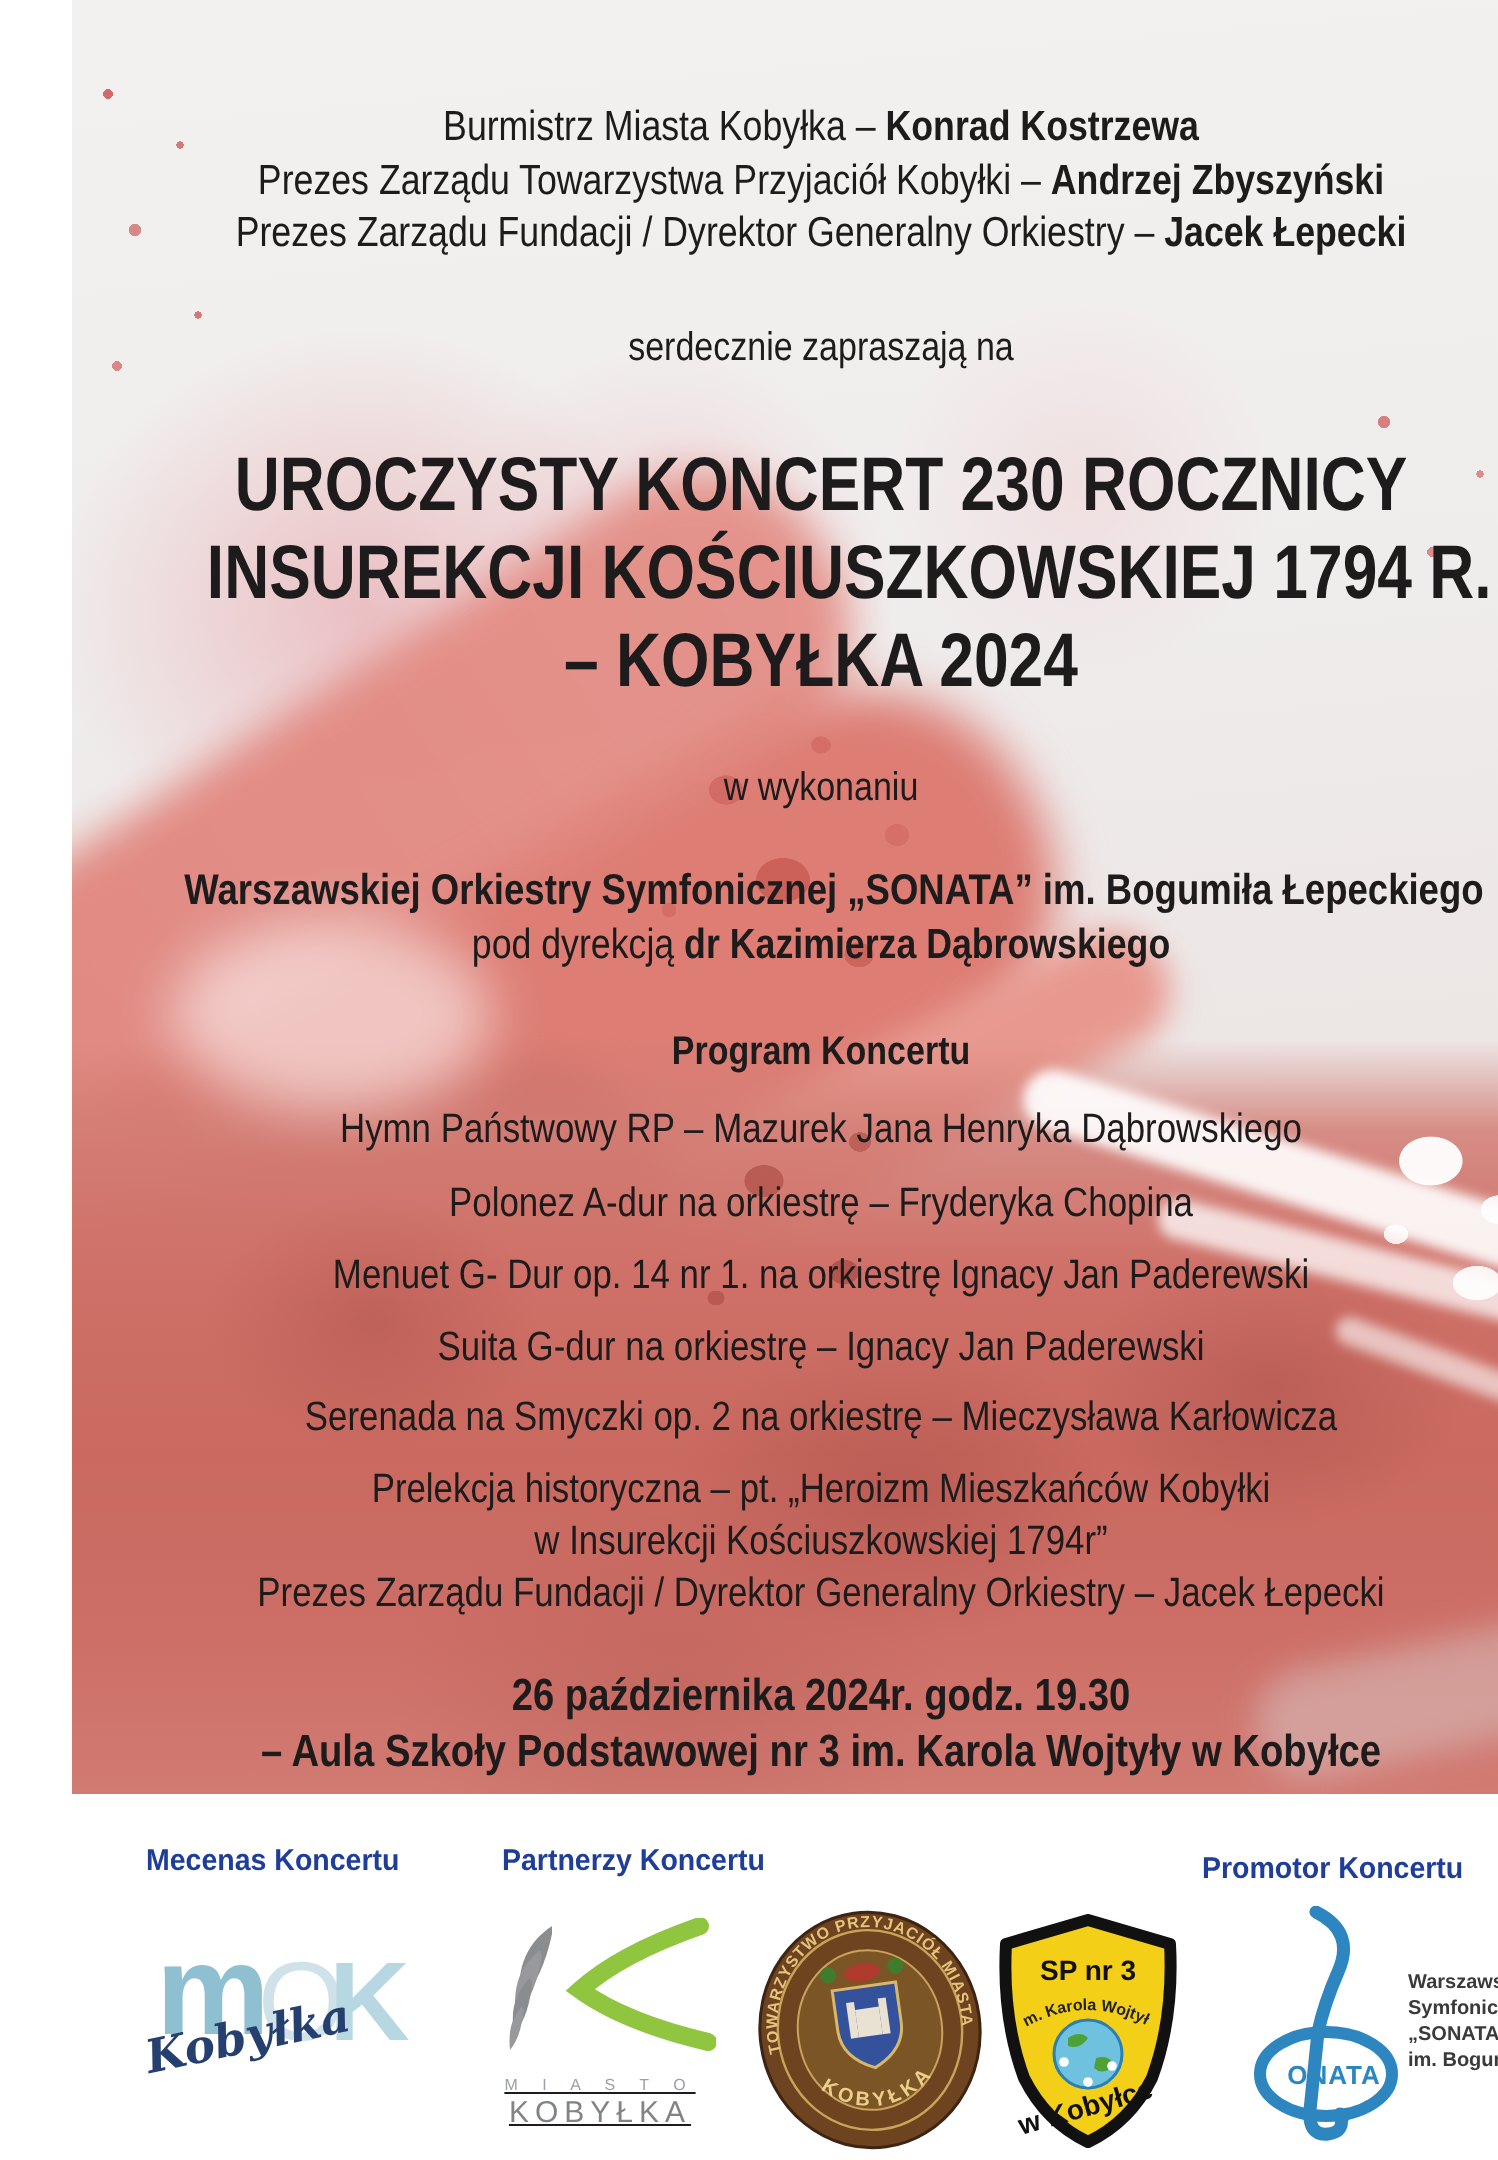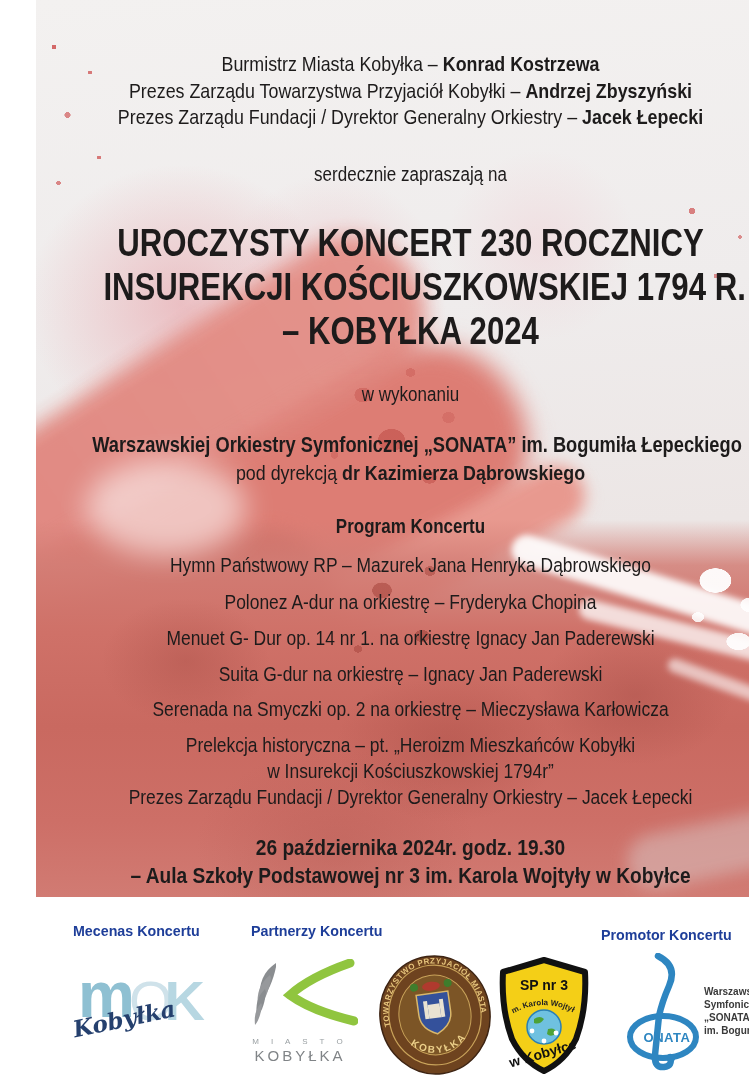--- a/index.html
+++ b/index.html
@@ -94,21 +94,21 @@
   .lblA{left:37px;top:25px;} .lblB{left:215px;top:25px;} .lblC{left:565px;top:29px;}
   
   .mok{position:absolute;left:36px;top:70px;width:150px;height:100px;}
   .mok-letters{position:absolute;left:6px;top:0;display:flex;align-items:flex-start;}
   .mok-m{font-size:64px;font-weight:700;color:#8fc0d2;line-height:.9;}
   .mok-o{font-size:56px;font-weight:400;color:#cfe2ea;line-height:1;margin-left:-6px;margin-top:6px;}
   .mok-k{font-size:56px;font-weight:700;color:#b7d7e2;line-height:1;margin-left:-8px;margin-top:6px;}
   .mok-script{position:absolute;left:0px;top:38px;font-family:"DejaVu Serif",serif;
       font-style:italic;font-weight:700;font-size:23px;color:#25406e;transform:rotate(-12deg);}
   
-  .miasto{position:absolute;left:206px;top:62px;width:116px;height:112px;text-align:center;}
+  .miasto{position:absolute;left:206px;top:62px;width:116px;height:112px;text-align:center;text-decoration:underline;}
   .miasto-small{font-size:8px;letter-spacing:5px;color:#9aa0a3;margin-top:2px;}
   .miasto-big{font-size:15px;letter-spacing:3px;color:#808487;margin-top:1px;}
   
   .seal{position:absolute;left:342px;top:57px;}
   .spshield{position:absolute;left:460px;top:60px;}
   .sonata{position:absolute;left:590px;top:56px;}
   .sonata-text{position:absolute;left:668px;top:88px;width:90px;}
   .sonata-text div{font-size:10px;font-weight:700;color:#3a3a3a;line-height:13px;white-space:nowrap;}
 </style>
 </head>

